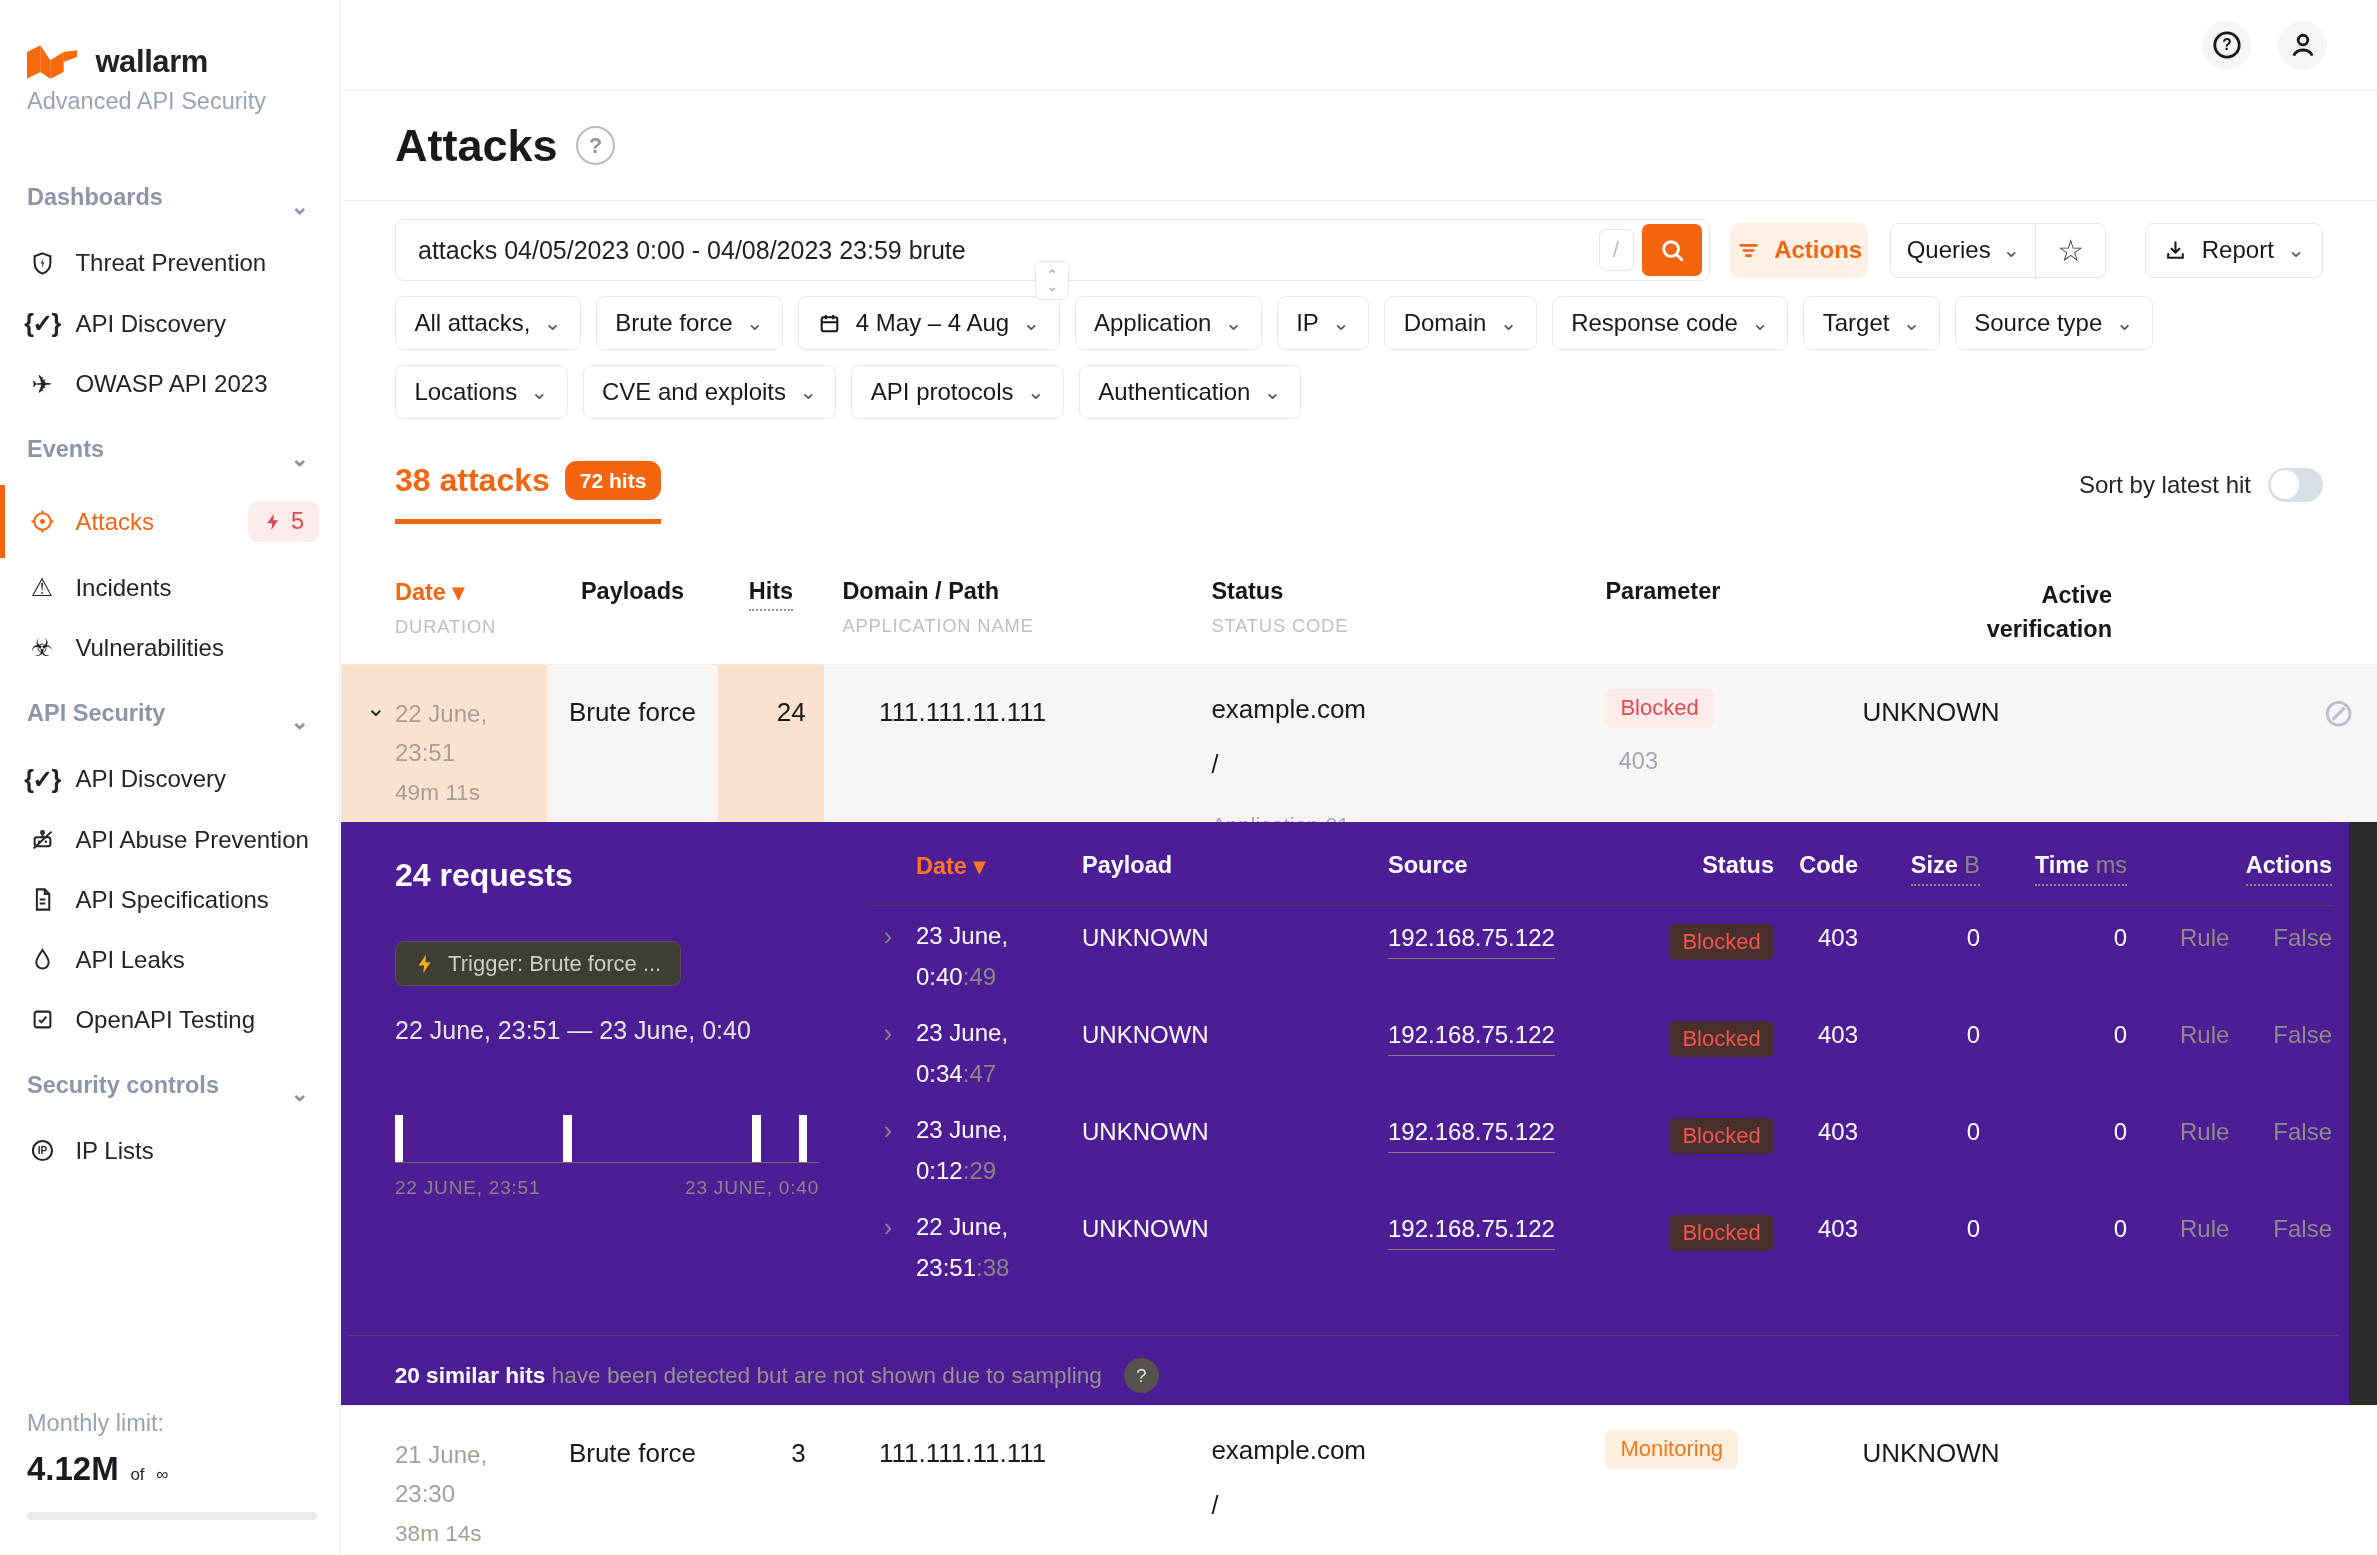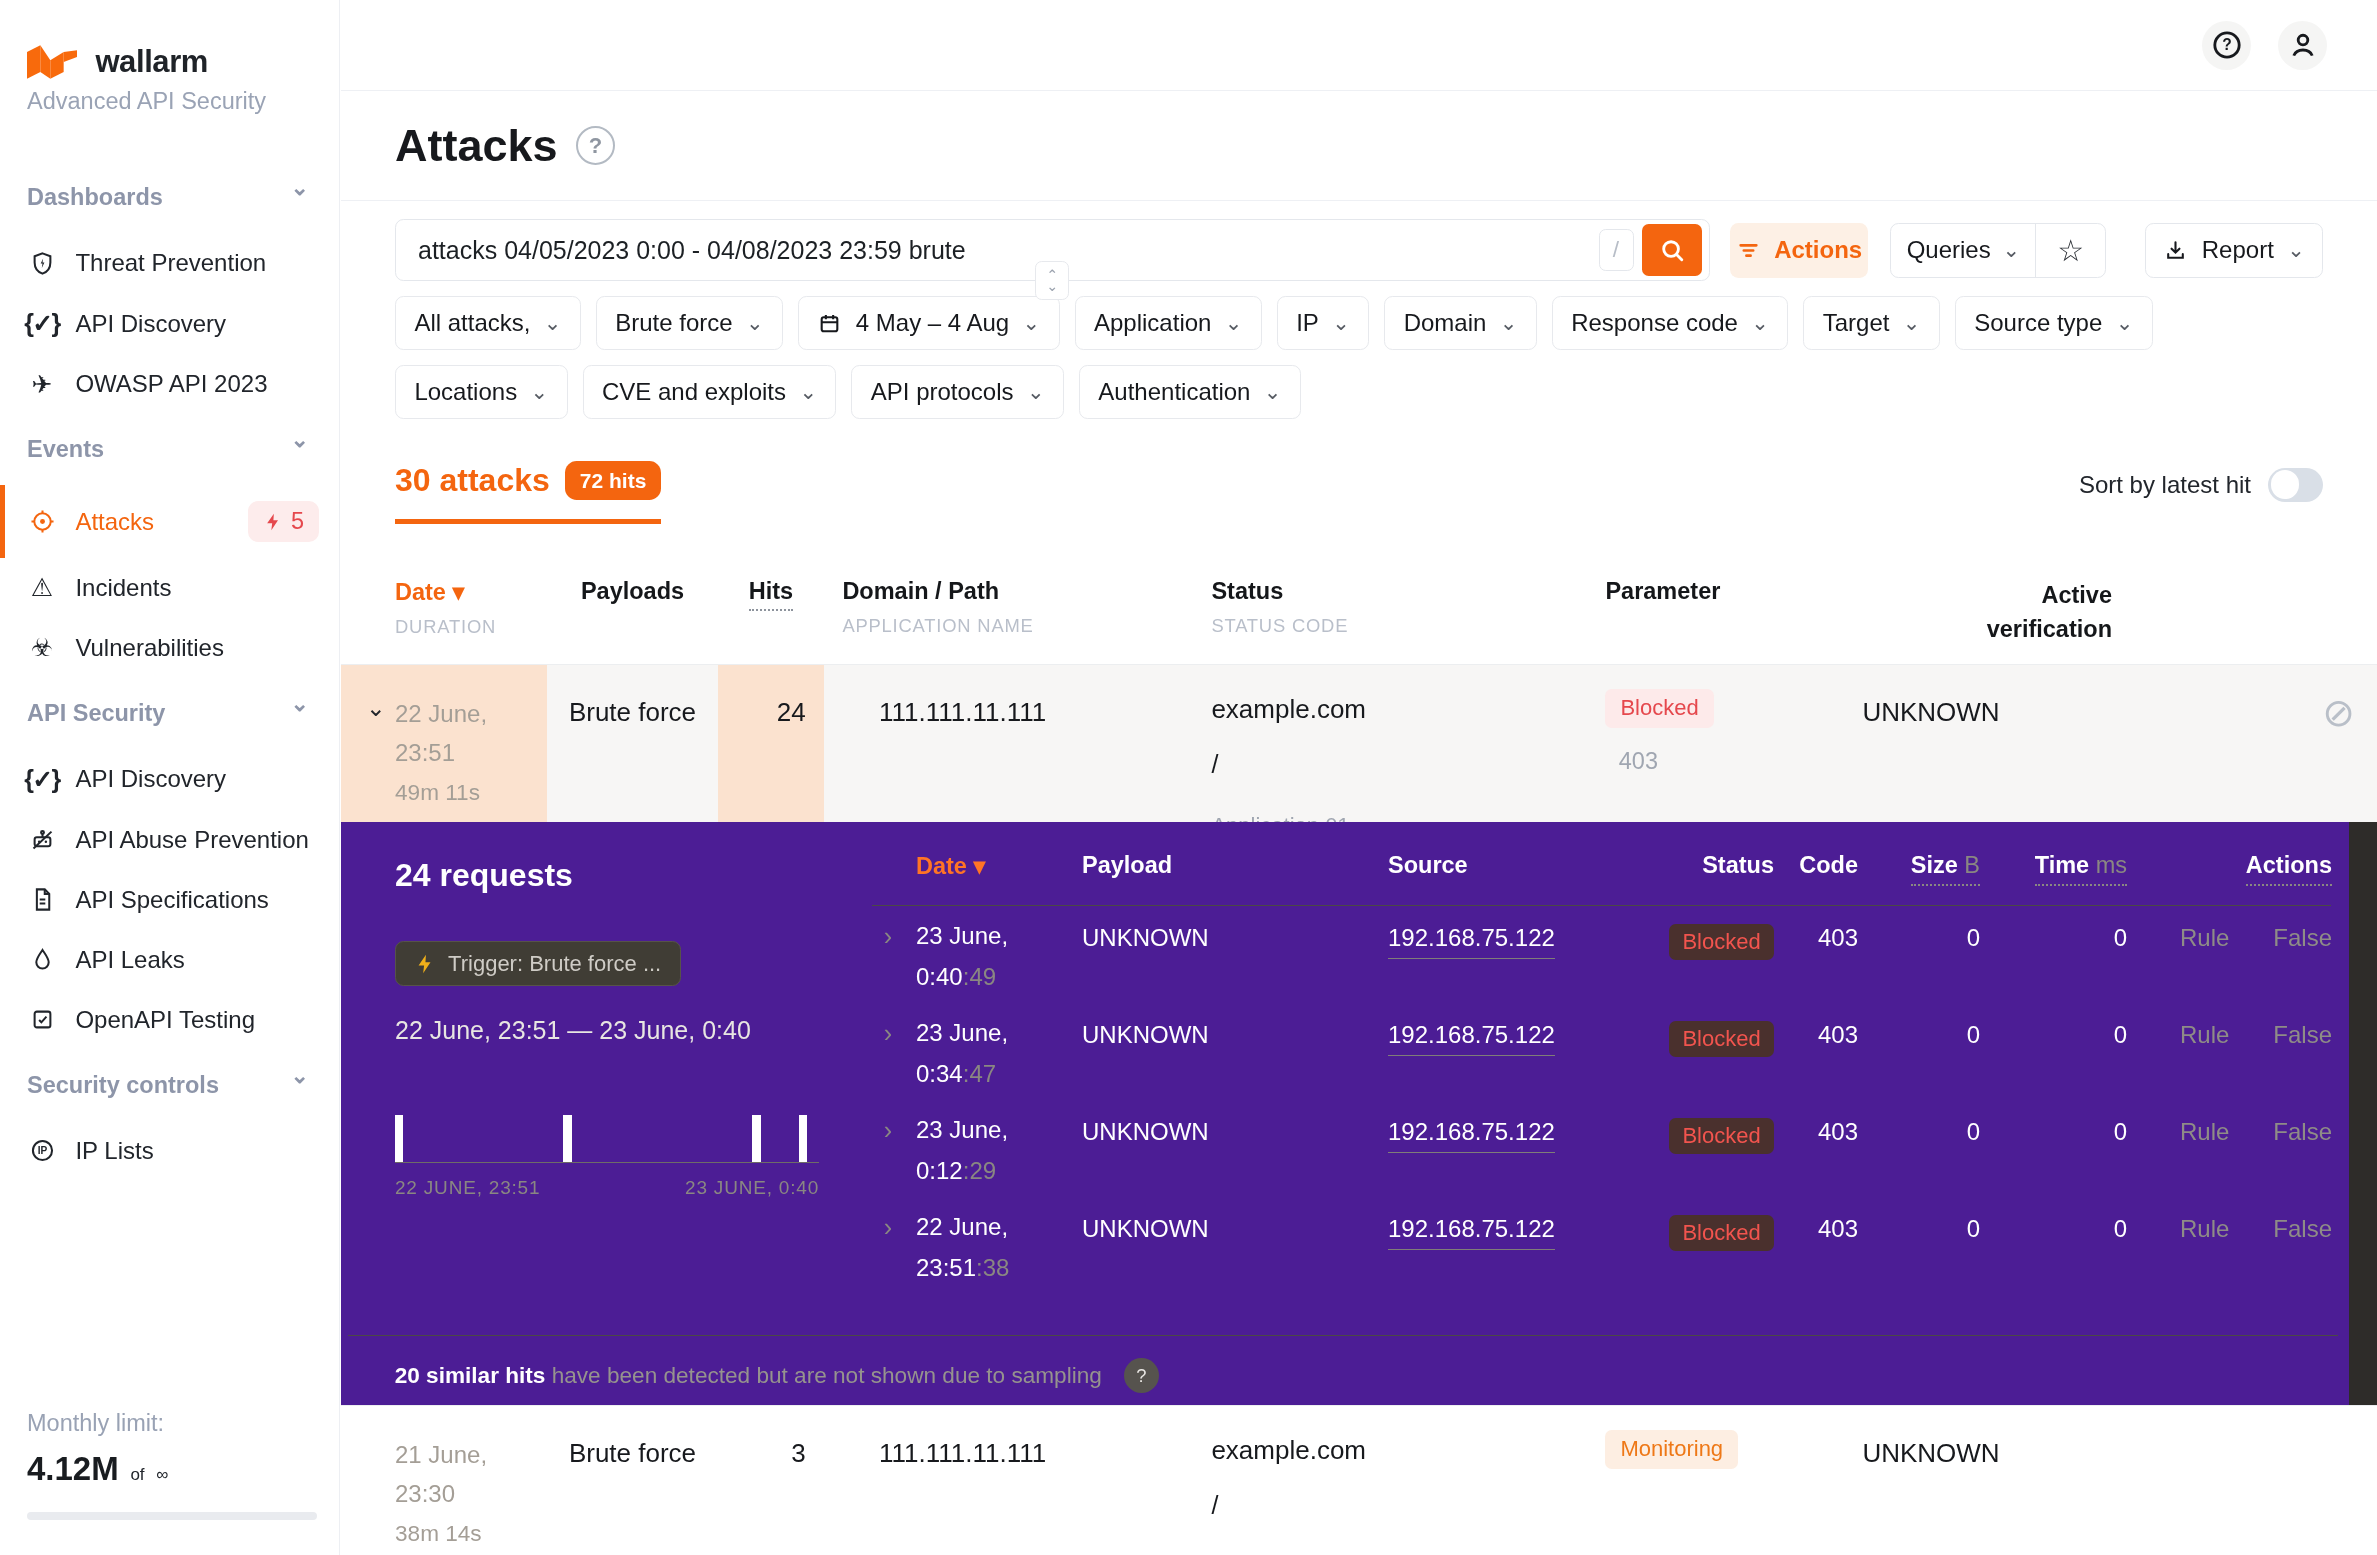--- a/index.html
+++ b/index.html
@@ -6,21 +6,21 @@
   html,body { width:2377px; height:1556px; overflow:hidden; background:#fff;
     font-family:"Liberation Sans", sans-serif; color:#17191d; }
 
   
   .sidebar { position:absolute; left:0; top:0; bottom:0; width:340px; background:#fff;
     border-right:0.8px solid #edeff3; display:flex; flex-direction:column; }
   .logo-row { display:flex; align-items:center; gap:13.4px; padding:44px 0 0 27px; }
   .logo-name { font-size:31px; font-weight:700; color:#1f2328; letter-spacing:-0.4px; }
   .logo-sub { padding-left:27px; margin-top:8.4px; font-size:23.5px; color:#9aa3b5; }
   .nav { margin-top:47px; }
-  .sec { display:flex; align-items:flex-start; justify-content:space-between;
+  .sec { display:flex; align-items:flex-end; justify-content:space-between;
     padding:22px 30px 22px 27px; color:#8d95a9; font-weight:700; font-size:23.5px; }
   .sec .chev { font-size:22px; color:#8d95a9; line-height:8.4px; }
   .item { display:flex; align-items:center; gap:18.4px; padding:16px 20px 16px 27px;
     font-size:24px; color:#21252b; cursor:pointer; }
   .item .ic { width:30px; display:flex; justify-content:center; align-items:center;
     color:#21252b; font-size:25px; flex:none; }
   .item.active { color:#f4650f; border-left:5px solid #f4650f; padding-left:22px; }
   .item.active .ic { color:#f4650f; }
   .badge-red { margin-left:auto; display:flex; align-items:center; gap:8.4px;
     background:#fdecec; color:#e5484d; border-radius:10px; padding:6.7px 15px; font-size:23.5px; }
@@ -471,21 +471,21 @@
           <div class="chip">
             <span>Authentication</span>
             <span class="chev">⌄</span>
           </div>
         </span>
     </div>
   </div>
 
   <div class="tabs-row">
     <div class="tab">
-      <span class="tab-count">30 attacks</span>
+      <span class="tab-count">38 attacks</span>
       <span class="hits-badge">72 hits</span>
     </div>
     <div class="sort">
       <span>Sort by latest hit</span>
       <span class="toggle">
           <span class="knob"></span>
         </span>
     </div>
   </div>
 

